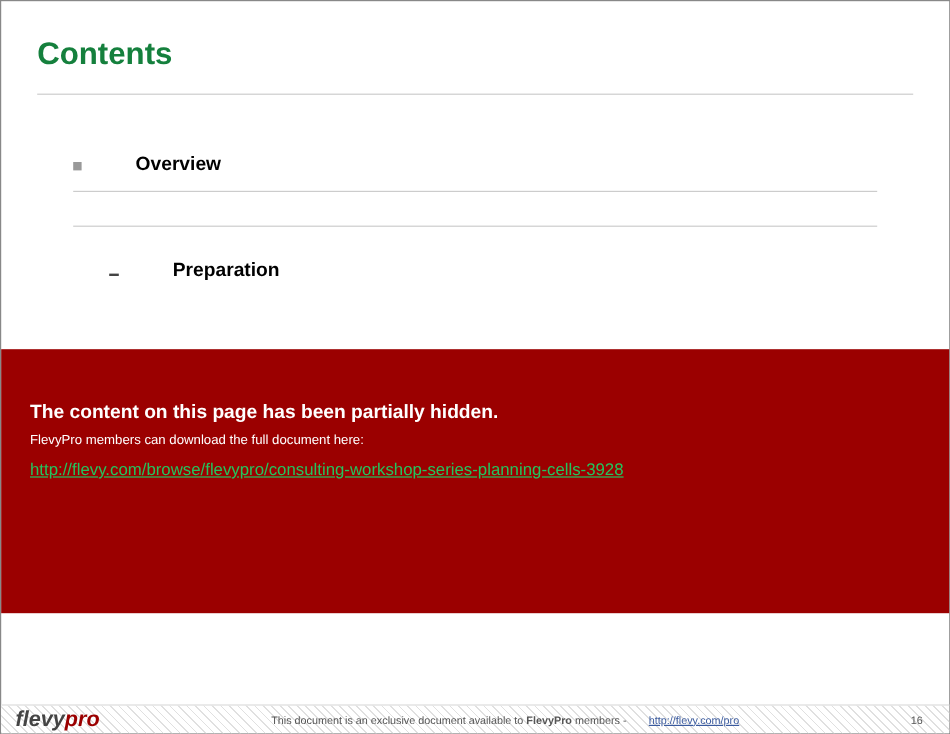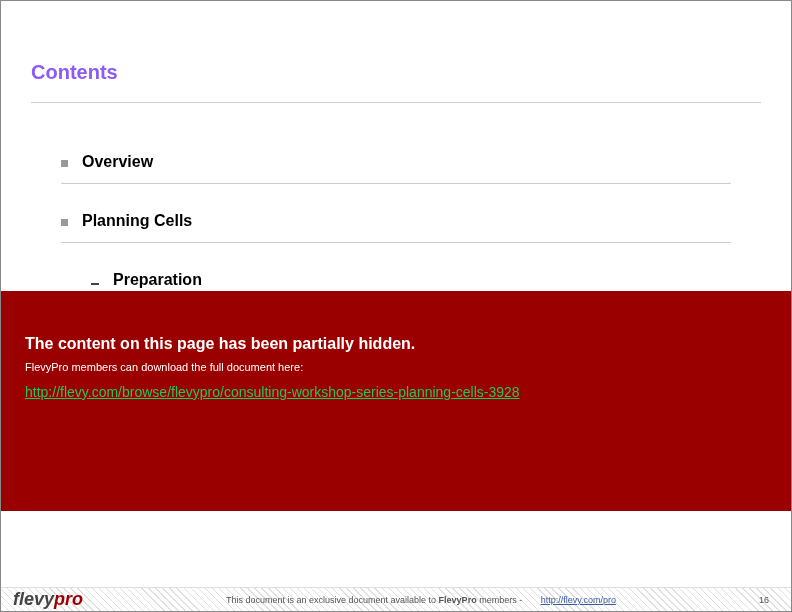--- a/index.html
+++ b/index.html
@@ -14,37 +14,37 @@
     .slide {
       width: 100%;
       height: 100%;
       position: relative;
       border: 1px solid #888;
     }
     .header {
       padding: 28px 30px 10px 30px;
     }
     .title {
-      color: #8b5cf6;
-      font-size: 20px;
+      color: #15803d;
+      font-size: 26px;
       font-weight: bold;
-      margin-top: 32px;
     }
     .title-divider {
       height: 1px;
       background: #ccc;
       margin: 8px 30px 0 30px;
     }
     .content {
       padding: 50px 60px 0 60px;
     }
     .list-item {
       display: flex;
       align-items: baseline;
       margin-bottom: 12px;
+      gap: 31px;
     }
     .bullet-square {
       width: 7px;
       height: 7px;
       background: #999;
       margin-right: 14px;
       margin-top: 6px;
       flex-shrink: 0;
     }
     .bullet-dash {
@@ -143,24 +143,20 @@
   </div>
   <div class="title-divider"></div>
 
   <div class="content">
     <div class="list-item">
       <div class="bullet-square"></div>
       <div class="item-text">Overview</div>
     </div>
     <div class="item-divider"></div>
 
-    <div class="list-item">
-      <div class="bullet-square"></div>
-      <div class="item-text">Planning Cells</div>
-    </div>
     <div class="item-divider"></div>
 
     <div class="list-item">
       <div class="bullet-dash"></div>
       <div class="item-text">Preparation</div>
     </div>
   </div>
 
   <div class="overlay">
     <div class="overlay-line1">The content on this page has been partially hidden.</div>

